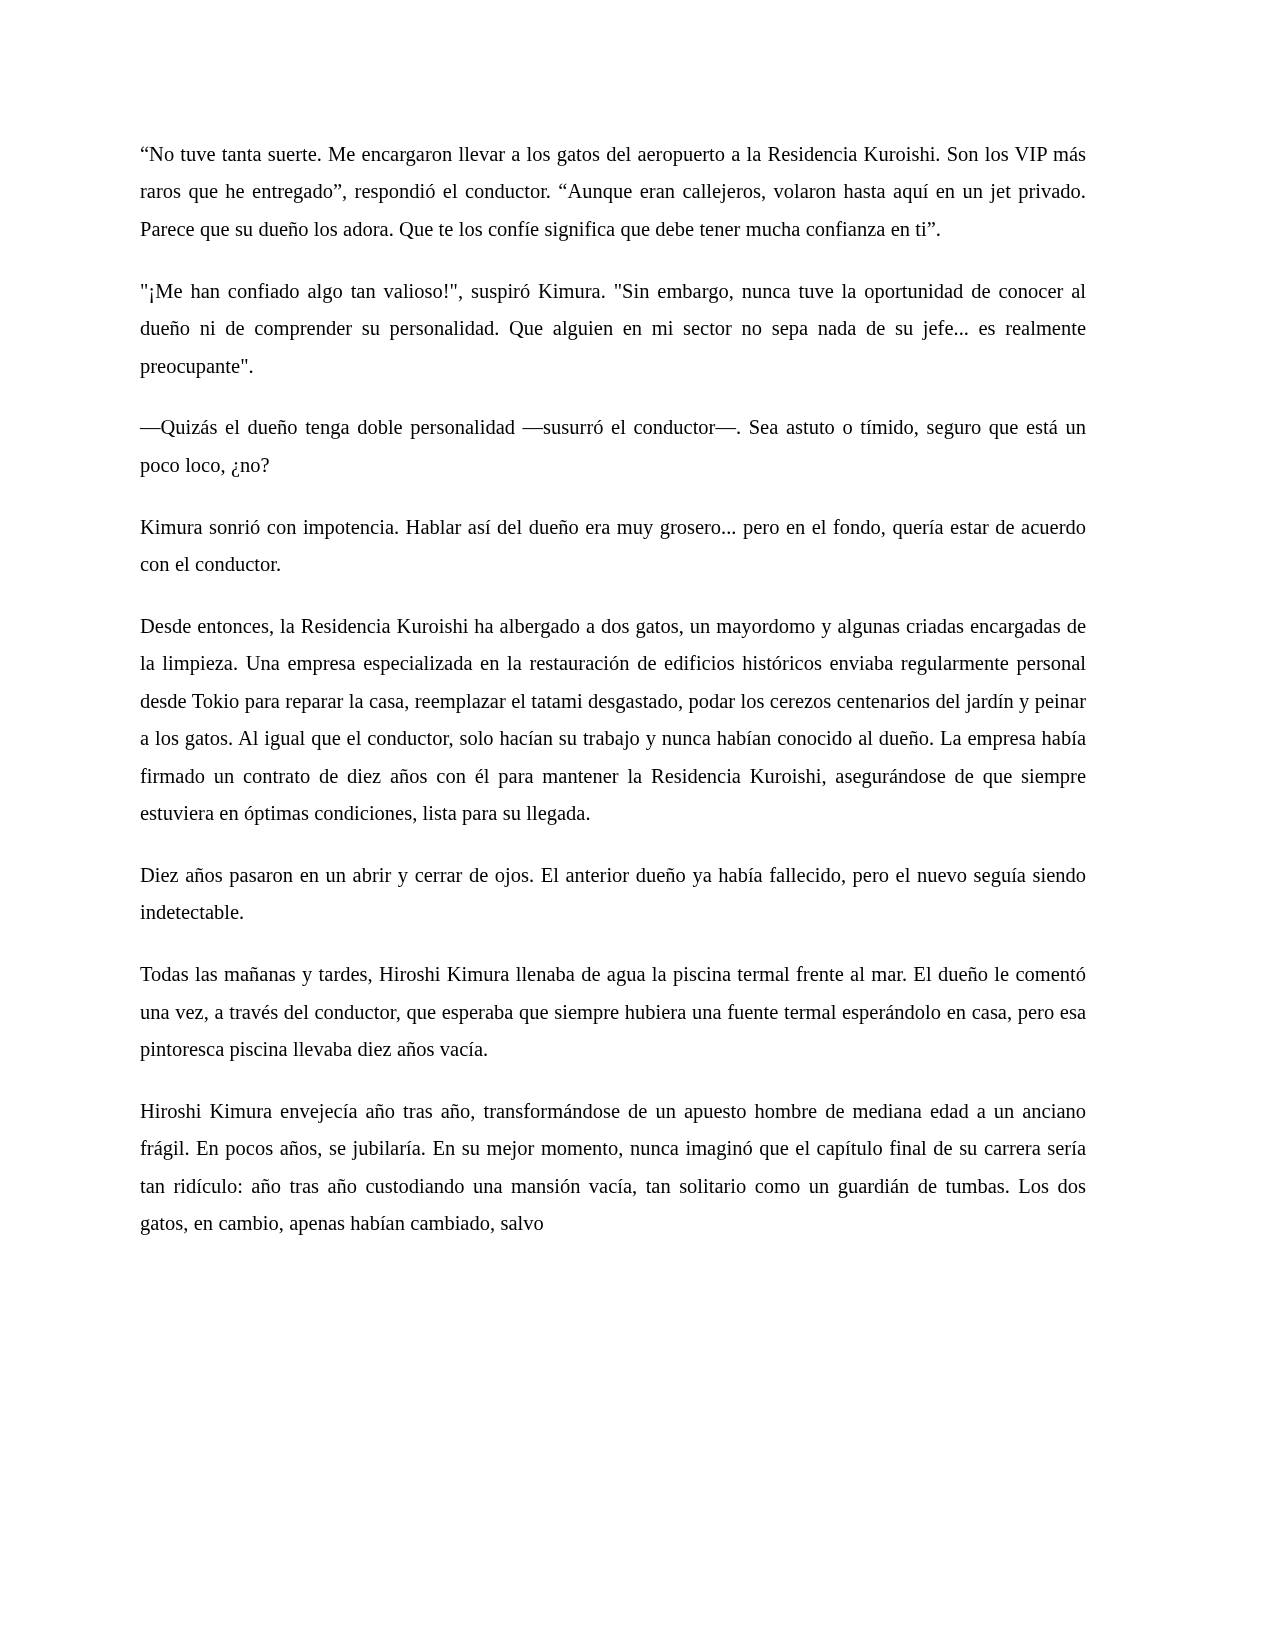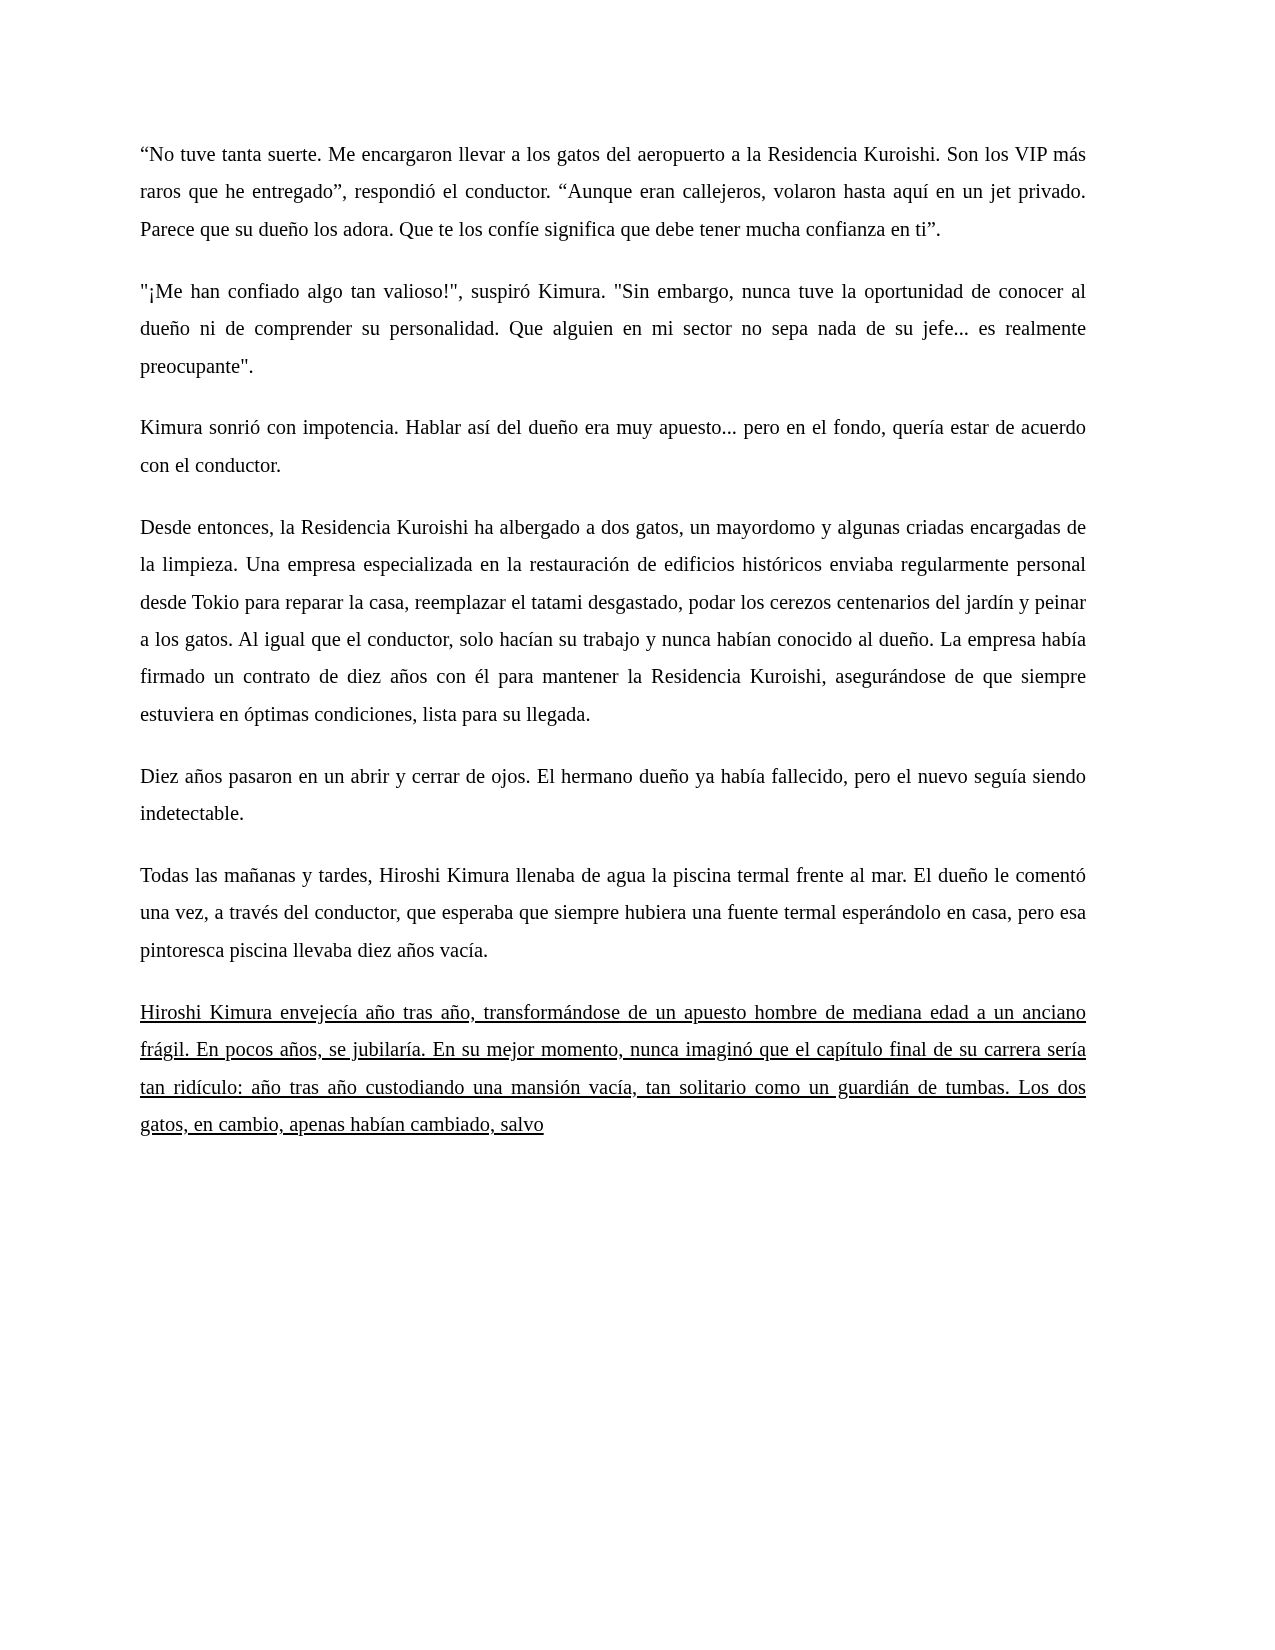--- a/index.html
+++ b/index.html
@@ -32,21 +32,20 @@
     line-height: 37.4px;
     text-align: justify;
     text-justify: inter-word;
     margin: 0 0 24.5px 0;
     hyphens: none;
     -webkit-hyphens: none;
     word-spacing: 0.01em;
   }
   .para:last-child {
     margin-bottom: 0;
-    text-decoration: underline;
   }
   .page-number {
     position: absolute;
     left: 0;
     right: 0;
     top: 1477px;
     text-align: center;
     font-size: 18.5px;
     line-height: 22px;
     font-family: "Liberation Serif", "DejaVu Serif", serif;
@@ -54,22 +53,23 @@
   }
 </style>
 </head>
 <body>
 
 <div class="page">
 
   <div class="content">
     <p class="para">“No tuve tanta suerte. Me encargaron llevar a los gatos del aeropuerto a la Residencia Kuroishi. Son los VIP más raros que he entregado”, respondió el conductor. “Aunque eran callejeros, volaron hasta aquí en un jet privado. Parece que su dueño los adora. Que te los confíe significa que debe tener mucha confianza en ti”.</p>
     <p class="para">"¡Me han confiado algo tan valioso!", suspiró Kimura. "Sin embargo, nunca tuve la oportunidad de conocer al dueño ni de comprender su personalidad. Que alguien en mi sector no sepa nada de su jefe... es realmente preocupante".</p>
-    <p class="para">Kimura sonrió con impotencia. Hablar así del dueño era muy apuesto... pero en el fondo, quería estar de acuerdo con el conductor.</p>
+    <p class="para">—Quizás el dueño tenga doble personalidad —susurró el conductor—. Sea astuto o tímido, seguro que está un poco loco, ¿no?</p>
+    <p class="para">Kimura sonrió con impotencia. Hablar así del dueño era muy grosero... pero en el fondo, quería estar de acuerdo con el conductor.</p>
     <p class="para">Desde entonces, la Residencia Kuroishi ha albergado a dos gatos, un mayordomo y algunas criadas encargadas de la limpieza. Una empresa especializada en la restauración de edificios históricos enviaba regularmente personal desde Tokio para reparar la casa, reemplazar el tatami desgastado, podar los cerezos centenarios del jardín y peinar a los gatos. Al igual que el conductor, solo hacían su trabajo y nunca habían conocido al dueño. La empresa había firmado un contrato de diez años con él para mantener la Residencia Kuroishi, asegurándose de que siempre estuviera en óptimas condiciones, lista para su llegada.</p>
-    <p class="para">Diez años pasaron en un abrir y cerrar de ojos. El hermano dueño ya había fallecido, pero el nuevo seguía siendo indetectable.</p>
+    <p class="para">Diez años pasaron en un abrir y cerrar de ojos. El anterior dueño ya había fallecido, pero el nuevo seguía siendo indetectable.</p>
     <p class="para">Todas las mañanas y tardes, Hiroshi Kimura llenaba de agua la piscina termal frente al mar. El dueño le comentó una vez, a través del conductor, que esperaba que siempre hubiera una fuente termal esperándolo en casa, pero esa pintoresca piscina llevaba diez años vacía.</p>
     <p class="para">Hiroshi Kimura envejecía año tras año, transformándose de un apuesto hombre de mediana edad a un anciano frágil. En pocos años, se jubilaría. En su mejor momento, nunca imaginó que el capítulo final de su carrera sería tan ridículo: año tras año custodiando una mansión vacía, tan solitario como un guardián de tumbas. Los dos gatos, en cambio, apenas habían cambiado, salvo</p>
   </div>
 
   <div class="page-number">5</div>
 
 </div>
 
 </body></html>

